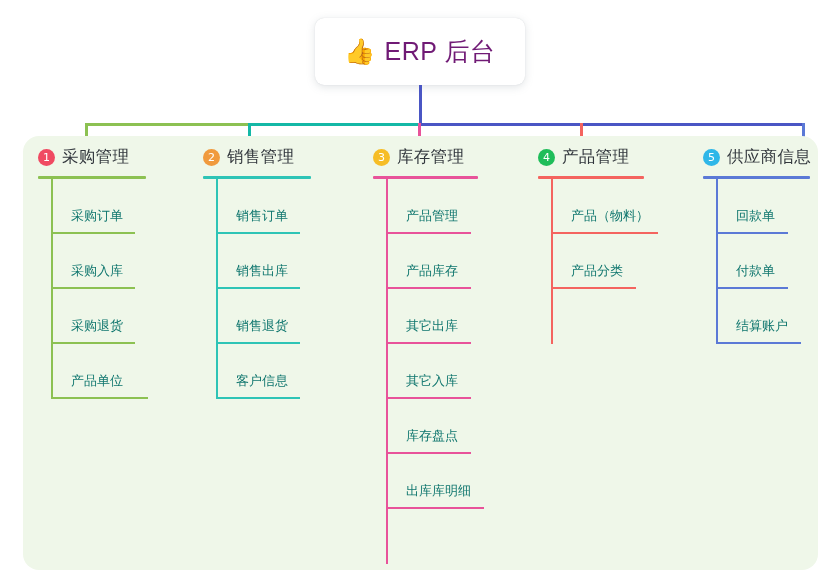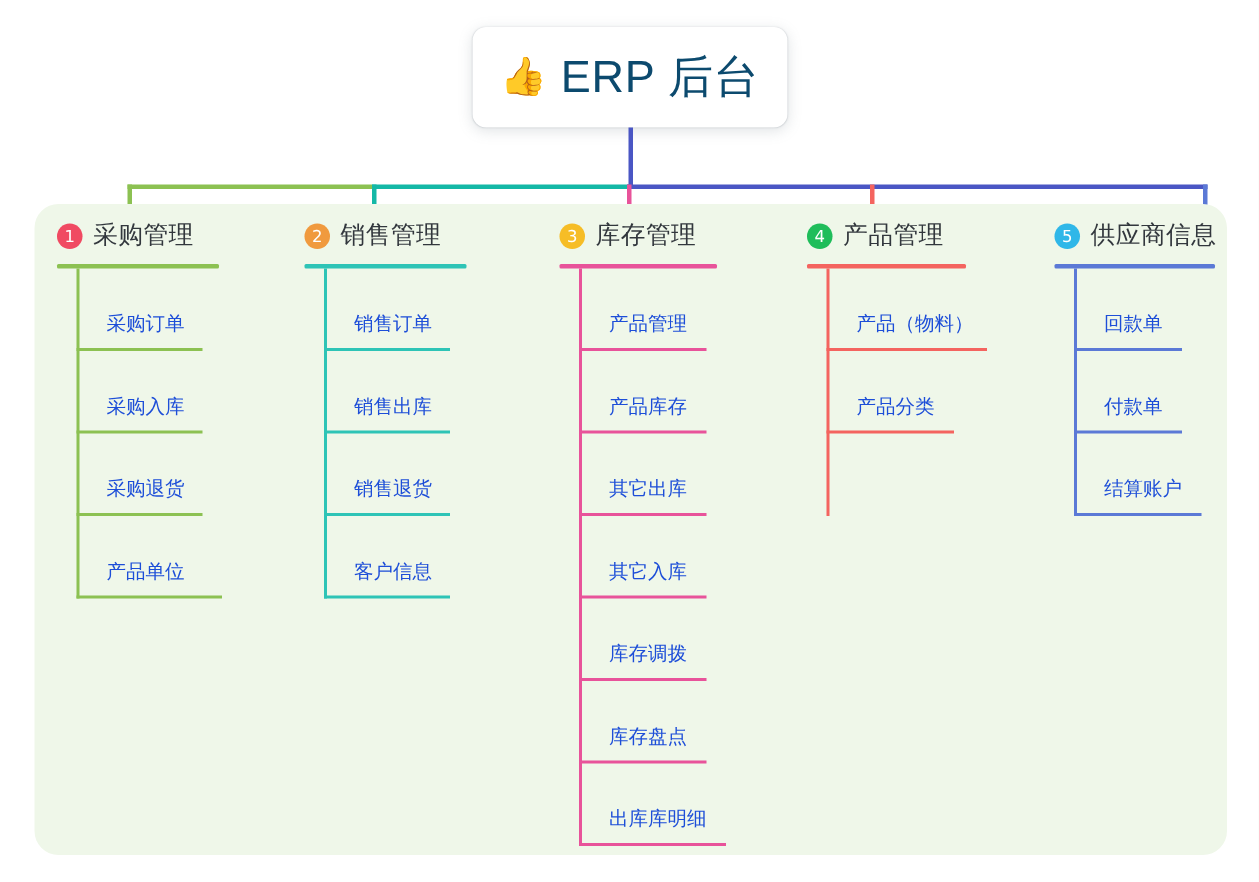--- a/index.html
+++ b/index.html
@@ -29,22 +29,22 @@
     align-items: center;
     justify-content: center;
     gap: 9px;
   }
   .root-emoji {
     font-size: 25px;
     line-height: 1;
     display: inline-block;
   }
   .root-title {
-    font-size: 30px;
-    color: #0c4a6e;
+    font-size: 25px;
+    color: #701a75;
     letter-spacing: 0.5px;
     white-space: nowrap;
   }
 
   
   .root-stem {
     position: absolute;
     left: 419px; top: 85px;
     width: 3px; height: 40px;
     background: #4a56c4;
@@ -128,21 +128,21 @@
   }
   .leaf {
     position: relative;
     height: 55px;
   }
   .leaf-label {
     position: absolute;
     left: 20px;
     bottom: 9px;
     font-size: 13px;
-    color: #1d4ed8;
+    color: #0f766e;
     white-space: nowrap;
   }
   .leaf-underline {
     position: absolute;
     left: 0; bottom: 0;
     height: 2px;
   }
 </style>
 </head>
 <body>
@@ -239,24 +239,20 @@
           </div>
           <div class="leaf">
             <span class="leaf-label">其它出库</span>
             <div class="leaf-underline" style="width: 85px; background: rgb(232, 83, 154);"></div>
           </div>
           <div class="leaf">
             <span class="leaf-label">其它入库</span>
             <div class="leaf-underline" style="width: 85px; background: rgb(232, 83, 154);"></div>
           </div>
           <div class="leaf">
-            <span class="leaf-label">库存调拨</span>
-            <div class="leaf-underline" style="width: 85px; background: rgb(232, 83, 154);"></div>
-          </div>
-          <div class="leaf">
             <span class="leaf-label">库存盘点</span>
             <div class="leaf-underline" style="width: 85px; background: rgb(232, 83, 154);"></div>
           </div>
           <div class="leaf">
             <span class="leaf-label">出库库明细</span>
             <div class="leaf-underline" style="width: 98px; background: rgb(232, 83, 154);"></div>
           </div>
         </div>
       </div>
       <div class="column" style="left: 538px;">

